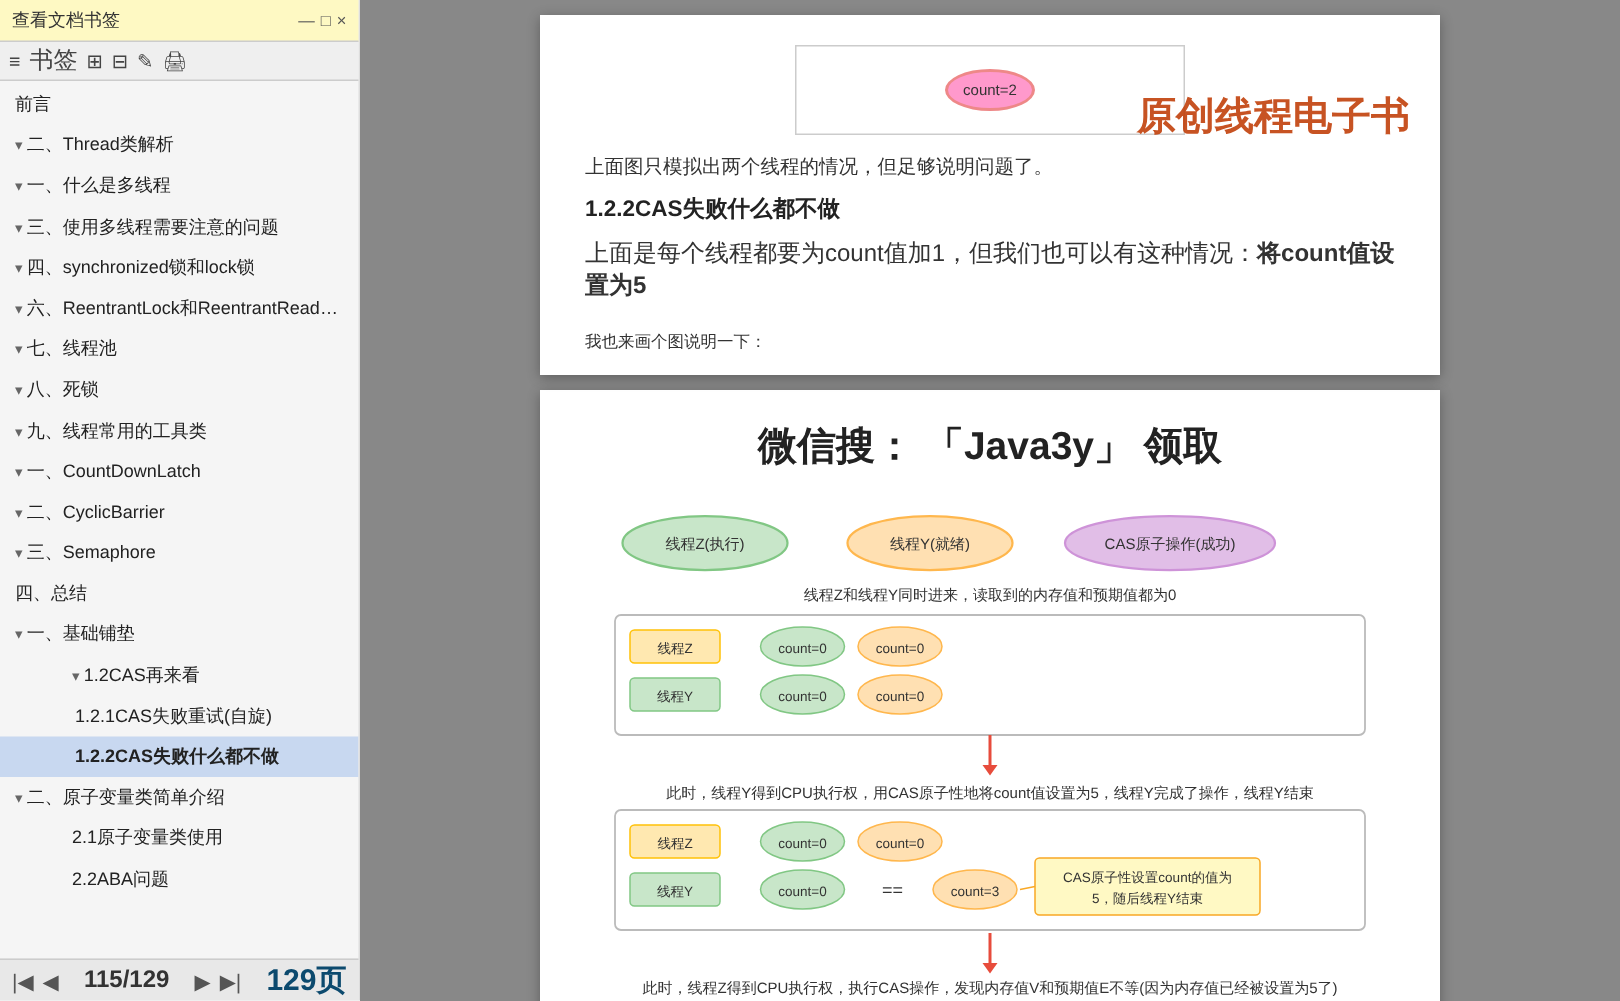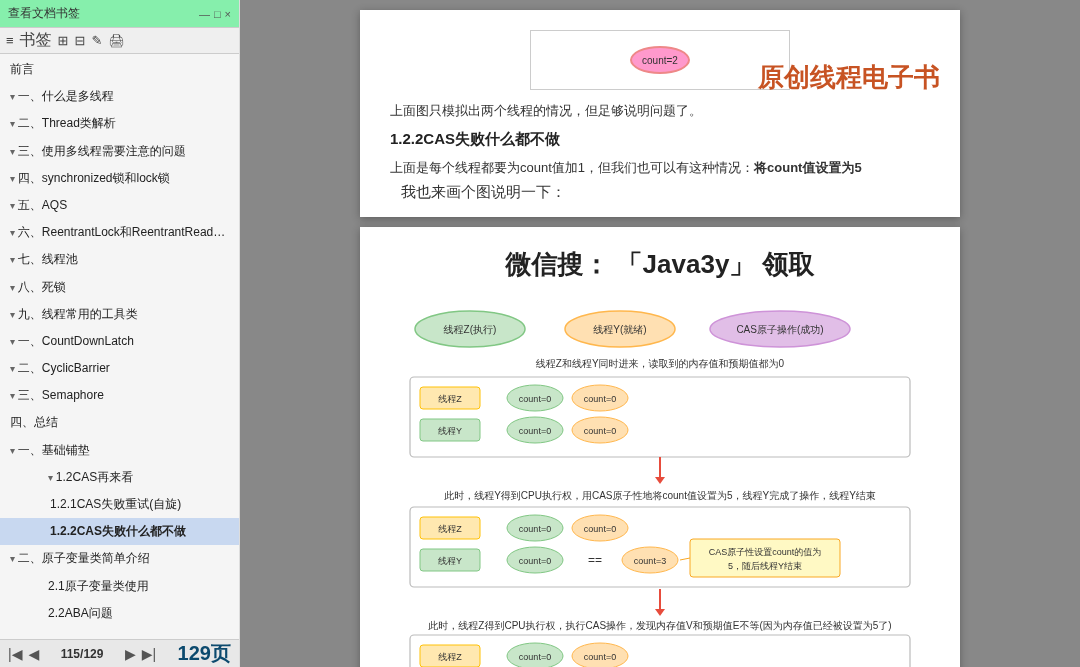--- a/index.html
+++ b/index.html
@@ -10,21 +10,21 @@
       width: 240px;
       min-width: 240px;
       background: #f5f5f5;
       border-right: 1px solid #ddd;
       display: flex;
       flex-direction: column;
       height: 667px;
     }
 
     .toolbar-top {
-      background: #86efac;
+      background: #fef9c3;
       border-bottom: 1px solid #ccc;
       padding: 4px 8px;
       display: flex;
       align-items: center;
       justify-content: space-between;
       height: 28px;
     }
     .toolbar-top-title {
       font-size: 12px;
       color: #333;
@@ -78,21 +78,21 @@
     .bottom-bar {
       border-top: 1px solid #ccc;
       background: #e8e8e8;
       padding: 4px 8px;
       display: flex;
       align-items: center;
       justify-content: space-between;
       height: 28px;
     }
     .page-info {
-      font-size: 12px;
+      font-size: 16px;
       color: #333;
       font-weight: bold;
       text-align: right;
     }
     .nav-arrows {
       display: flex;
       gap: 6px;
     }
     .nav-arrows span {
       font-size: 14px;
@@ -183,25 +183,24 @@
     <span>≡</span>
     <span style="font-size:16px;">书签</span>
     <span>⊞</span>
     <span>⊟</span>
     <span>✎</span>
     <span>🖨</span>
   </div>
 
   <div class="toc-area">
     <div class="toc-item">前言</div>
+    <div class="toc-item has-arrow">二、Thread类解析</div>
     <div class="toc-item has-arrow">一、什么是多线程</div>
-    <div class="toc-item has-arrow">二、Thread类解析</div>
     <div class="toc-item has-arrow">三、使用多线程需要注意的问题</div>
     <div class="toc-item has-arrow">四、synchronized锁和lock锁</div>
-    <div class="toc-item has-arrow">五、AQS</div>
     <div class="toc-item has-arrow">六、ReentrantLock和ReentrantReadW...</div>
     <div class="toc-item has-arrow">七、线程池</div>
     <div class="toc-item has-arrow">八、死锁</div>
     <div class="toc-item has-arrow">九、线程常用的工具类</div>
     <div class="toc-item indent1 has-arrow">一、CountDownLatch</div>
     <div class="toc-item indent1 has-arrow">二、CyclicBarrier</div>
     <div class="toc-item indent1 has-arrow">三、Semaphore</div>
     <div class="toc-item indent1">四、总结</div>
     <div class="toc-item indent1 has-arrow">一、基础铺垫</div>
     <div class="toc-item indent2 has-arrow">1.2CAS再来看</div>
@@ -234,24 +233,24 @@
   <div class="page-top" style="position:relative;">
 
     <div style="display:flex; justify-content:center; margin-bottom:12px;">
       <div style="border:1px solid #ccc; width:260px; height:60px; display:flex; align-items:center; justify-content:center; position:relative;">
         <div style="width:60px;height:28px;border-radius:50%;background:#f9c;border:2px solid #e88;display:flex;align-items:center;justify-content:center;font-size:10px;color:#333;">count=2</div>
       </div>
     </div>
 
     <p style="font-size:13px;color:#333;margin-bottom:10px;">上面图只模拟出两个线程的情况，但足够说明问题了。</p>
     <div class="section-title">1.2.2CAS失败什么都不做</div>
-    <p style="font-size:13px;color:#333;margin-bottom:6px;">
+    <p style="font-size:16px;color:#333;margin-bottom:19px;">
       <span>上面是每个线程都要为count值加1，但我们也可以有这种情况：</span><span class="bold-text">将count值设置为5</span>
     </p>
-    <p style="font-size:15px;color:#333;margin-left:11px;">我也来画个图说明一下：</p>
+    <p style="font-size:11px;color:#333;">我也来画个图说明一下：</p>
     <div class="watermark" style="position:absolute;top:50px;right:20px;font-size:26px;font-weight:bold;color:#c2410c;opacity:0.9;">原创线程电子书</div>
   </div>
 
   <div class="diagram-page">
     <div class="wechat-header">
       微信搜：  「Java3y」 领取
     </div>
 
     <div class="diagram-container">
       <svg width="100%" viewBox="0 0 560 380" xmlns="http://www.w3.org/2000/svg" style="font-family: 'Microsoft YaHei', Arial, sans-serif;">

